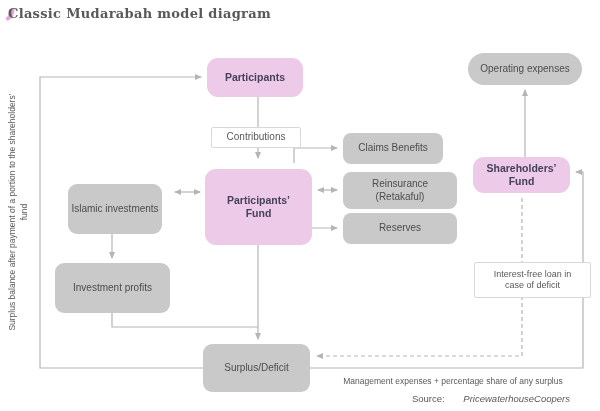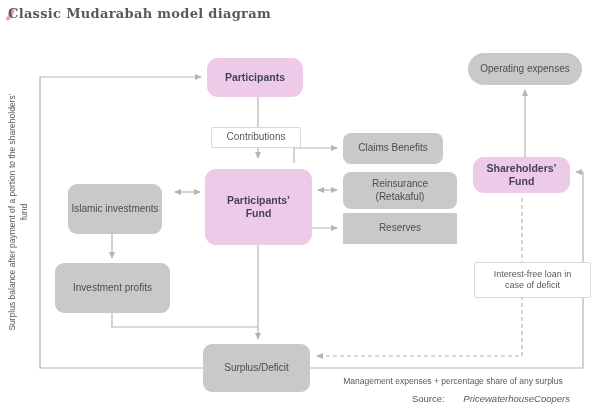--- a/index.html
+++ b/index.html
@@ -88,21 +88,21 @@
 
   <div class="node gray" style="left:68px;top:168px;width:94px;height:50px;margin-top:16px;">Islamic investments</div>
 
   <div class="node gray" style="left:55px;top:263px;width:115px;height:50px;">Investment profits</div>
 
   <div class="node gray" style="left:343px;top:133px;width:100px;height:31px;border-radius:8px;">Claims Benefits</div>
 
   <div class="node gray" style="left:343px;top:172px;width:114px;height:37px;border-radius:8px;">Reinsurance
 (Retakaful)</div>
 
-  <div class="node gray" style="left:343px;top:213px;width:114px;height:31px;border-radius:0;">Reserves</div>
+  <div class="node gray" style="left:343px;top:213px;width:114px;height:31px;border-radius:8px;">Reserves</div>
 
   <div class="node gray" style="left:468px;top:53px;width:114px;height:32px;border-radius:16px;">Operating expenses</div>
 
   <div class="node pink" style="left:473px;top:157px;width:97px;height:36px;">Shareholders’
 Fund</div>
 
   <div class="node gray" style="left:203px;top:344px;width:107px;height:48px;">Surplus/Deficit</div>
 
   <div class="node plain" style="left:474px;top:262px;width:117px;height:36px;font-size:9px;">Interest-free loan in
 case of deficit</div>

